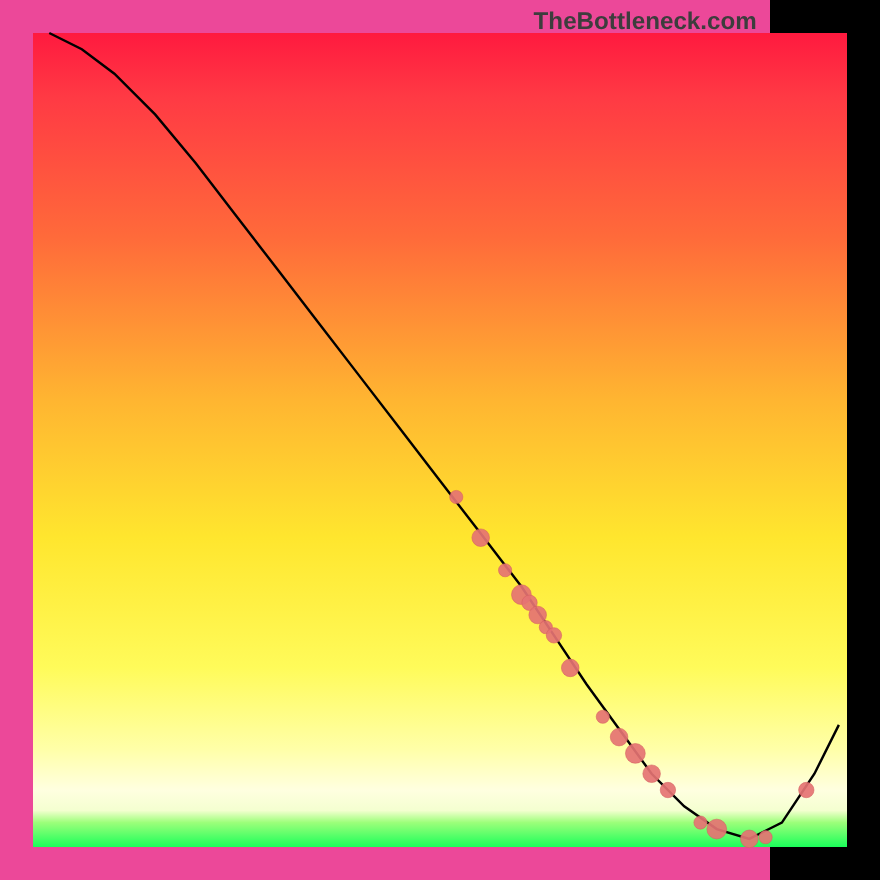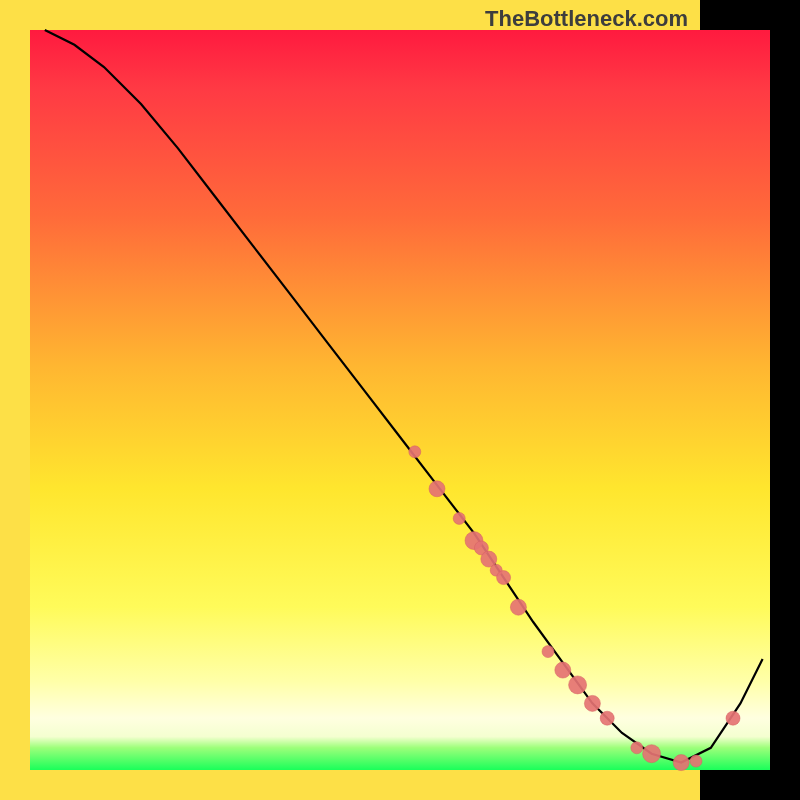--- a/index.html
+++ b/index.html
@@ -9,21 +9,21 @@
     height: 800px;
     overflow: hidden;
     background: #000;
   }
   .frame {
     position: absolute;
     left: 0;
     top: 0;
     width: 700px;
     height: 800px;
-    background: #fde047;
+    background: #ec4899;
   }
   .plot-area {
     position: absolute;
     left: 30px;
     top: 30px;
     width: 740px;
     height: 740px;
     
     background: linear-gradient(to bottom,
       #ff1a3f 0%,

